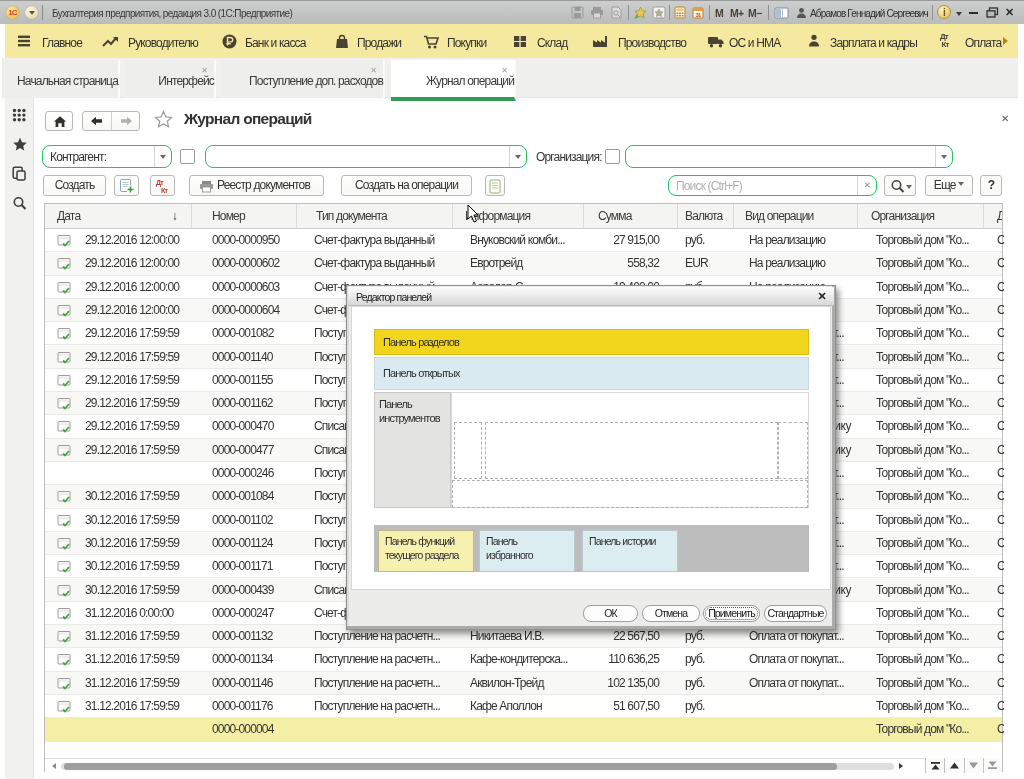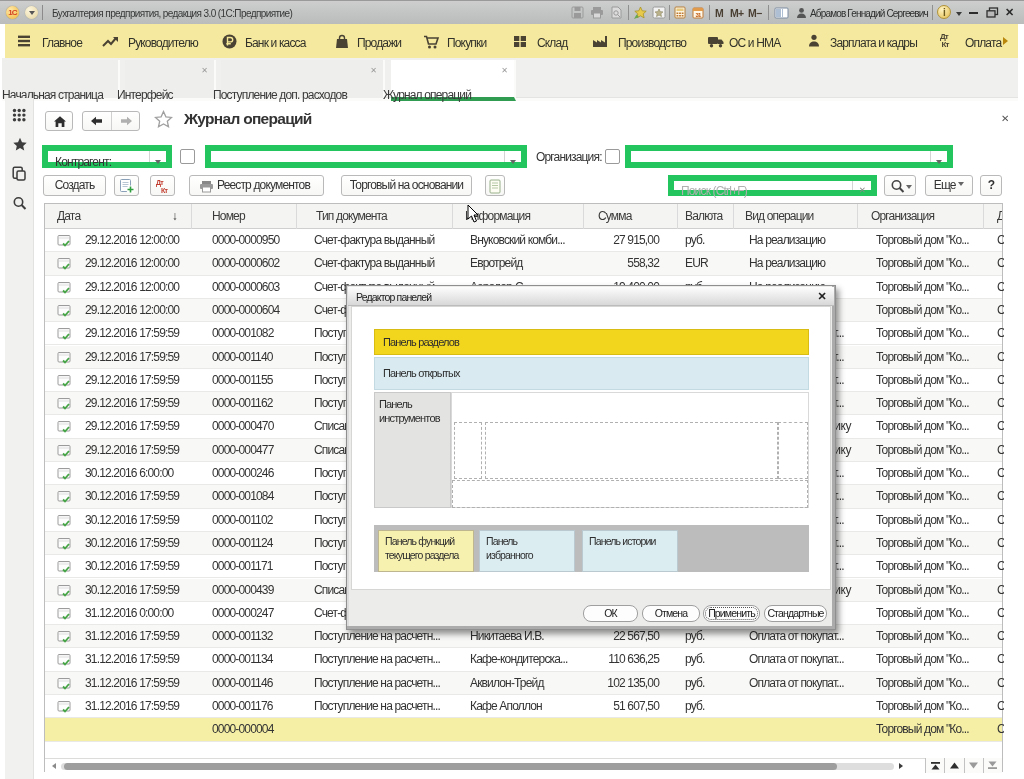--- a/index.html
+++ b/index.html
@@ -15,29 +15,29 @@
 .tico{top:5px}
 .tdivv{top:4px;width:1px;height:15px;background:#8f8f8f}
 .mbtn{top:6px;font-size:10.5px;font-weight:bold;color:#4a3f33}
 
 #menubar{left:5px;top:24px;width:1013px;height:34px;background:#f5e99f}
 .mi{position:absolute;top:12px;font-size:12px;color:#32322a;white-space:nowrap}
 .mico{position:absolute;top:10px}
 
 #tabbar{left:2px;top:58px;width:1016px;height:40px;background:#f0f0ee;border-bottom:1px solid #e4e4e2}
 .tab{position:absolute;top:2px;height:38px;background:#eeeeec;border-right:2px solid #fbfbfa;font-size:12px;color:#3a3a3a}
-.tab .tlab{position:absolute;left:0;right:0;top:28px;text-align:left;white-space:nowrap}
+.tab .tlab{position:absolute;left:0;right:0;top:14px;text-align:right;white-space:nowrap}
 .tab .tx{position:absolute;right:7px;top:6px;font-size:8px;color:#9a9a9a}
 #tab4{background:#fff;height:41px;border-bottom:4px solid #2f9c52}
 
 #sidebar{left:5px;top:98px;width:29px;height:681px;background:#f1f1ef;border-right:1px solid #e2e2e0}
 .sico{position:absolute;left:7px}
 
 .btn{position:absolute;background:linear-gradient(#ffffff,#f7f7f5);border:1px solid #b9b9b9;border-radius:3px;font-size:12px;color:#333;text-align:center}
-.combo{position:absolute;background:#fff;border:6px solid #22c55e;border-radius:0;font-size:12px;color:#333}
+.combo{position:absolute;background:#fff;border:1px solid #22c55e;border-radius:8px;font-size:12px;color:#333}
 .combo .arr{position:absolute;right:0;top:0;bottom:0;width:17px;border-left:1px solid #d4d4d4}
 .combo .arr i{position:absolute;left:5px;top:9px;width:0;height:0;border:3.5px solid transparent;border-top:4px solid #666}
 .cbx{position:absolute;width:15px;height:15px;background:#fff;border:1px solid #9a9a9a;border-radius:2px}
 
 #tbl{left:44px;top:203px;width:959px;height:569px;border:1px solid #bdbdbd;background:#fff}
 #thead{position:absolute;left:0;top:0;width:957px;height:25px;background:#f4f4f2;border-bottom:1px solid #cfcfcf;font-size:12px;color:#3a3a3a}
 .hcell{position:absolute;top:0;height:25px;border-right:1px solid #dadada;line-height:24px;overflow:hidden;white-space:nowrap}
 .trow{position:absolute;left:0;width:957px;border-bottom:1px solid #e9e9e7;background:#fff;font-size:12px;color:#333}
 .trow.alt{background:#f8f8f6}
 .cell{position:absolute;top:0;height:100%;line-height:23px;overflow:hidden;white-space:nowrap}
@@ -366,21 +366,21 @@
 <div class="btn" style="left:189px;top:175px;width:135px;height:21px;line-height:19px;text-align:left">
     <span class="abs" style="left:9px;top:4px">
       <svg style="" width="15" height="13" viewBox="0 0 15 13">
         <rect x="3" y="1" width="9" height="3" fill="#888"></rect>
         <rect x="1" y="4" width="13" height="5" rx="1" fill="#999"></rect>
         <rect x="3.5" y="7" width="8" height="5" fill="#fff" stroke="#999"></rect>
       </svg>
     </span>
     <span style="position:absolute;left:27px;top:0;line-height:19px">Реестр документов</span>
   </div>
-<div class="btn" style="left:341px;top:175px;width:131px;height:21px;line-height:19px">Торговый на основании</div>
+<div class="btn" style="left:341px;top:175px;width:131px;height:21px;line-height:19px">Создать на операции</div>
 <div class="btn" style="left:485px;top:175px;width:20px;height:21px">
     <span class="abs" style="left:3px;top:2.5px">
       <svg style="" width="13" height="15" viewBox="0 0 13 15">
         <rect x="1" y="1" width="10" height="13" rx="1" fill="#fdfdf4" stroke="#9ab08a"></rect>
         <g stroke="#b4c8a4">
           <line x1="3" y1="4" x2="9" y2="4"></line>
           <line x1="3" y1="6.5" x2="9" y2="6.5"></line>
           <line x1="3" y1="9" x2="9" y2="9"></line>
         </g>
       </svg>
@@ -609,30 +609,20 @@
 <div class="cell" style="left:147px;width:105px;padding-left:20px">0000-000477</div>
 <div class="cell" style="left:252px;width:156px;padding-left:17px">Списание с расчетного...</div>
 <div class="cell" style="left:408px;width:131px;padding-left:17px">Евротрейд</div>
 <div class="cell" style="left:539px;width:94px;padding-right:19px;text-align:right">2 700,00</div>
 <div class="cell" style="left:633px;width:56px;padding-left:7px">руб.</div>
 <div class="cell" style="left:689px;width:124px;padding-left:15px;letter-spacing:-0.04em">Оплата поставщику</div>
 <div class="cell" style="left:813px;width:126px;padding-left:18px">Торговый дом "Ко...</div>
 <div class="cell" style="left:939px;width:20px;padding-left:13px">С</div>
 </div>
 <div class="trow" style="top:233.0px;height:23.3px">
-<div class="dcell" style="left:0;width:147px">
-          <span class="dicon">
-            <svg width="15" height="14" viewBox="0 0 15 14">
-              <rect x="1" y="1.5" width="12" height="9.5" rx="1" fill="#fdfdfd" stroke="#9b9b9b"></rect>
-              <rect x="2" y="2.5" width="10" height="2.5" fill="#ededed"></rect>
-              <path d="M6 9.5 L8 11.5 L12 7" stroke="#46a546" stroke-width="1.8" fill="none"></path>
-            </svg>
-          </span>
-          <span class="dtext">30.12.2016 6:00:00</span>
-        </div>
 <div class="cell" style="left:147px;width:105px;padding-left:20px">0000-000246</div>
 <div class="cell" style="left:252px;width:156px;padding-left:17px">Поступление на расчетн...</div>
 <div class="cell" style="left:408px;width:131px;padding-left:17px">Технолайн</div>
 <div class="cell" style="left:539px;width:94px;padding-right:19px;text-align:right">15 300,00</div>
 <div class="cell" style="left:633px;width:56px;padding-left:7px">руб.</div>
 <div class="cell" style="left:689px;width:124px;padding-left:15px">Оплата от покупат...</div>
 <div class="cell" style="left:813px;width:126px;padding-left:18px">Торговый дом "Ко...</div>
 <div class="cell" style="left:939px;width:20px;padding-left:13px">С</div>
 </div>
 <div class="trow alt" style="top:256.3px;height:23.3px">

